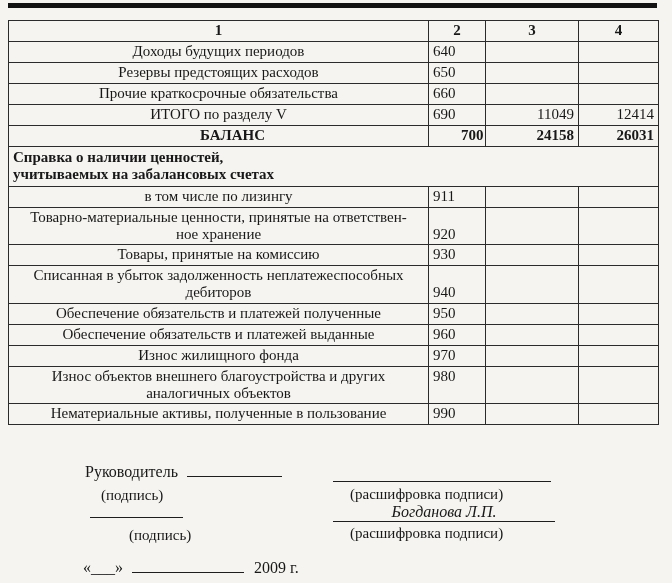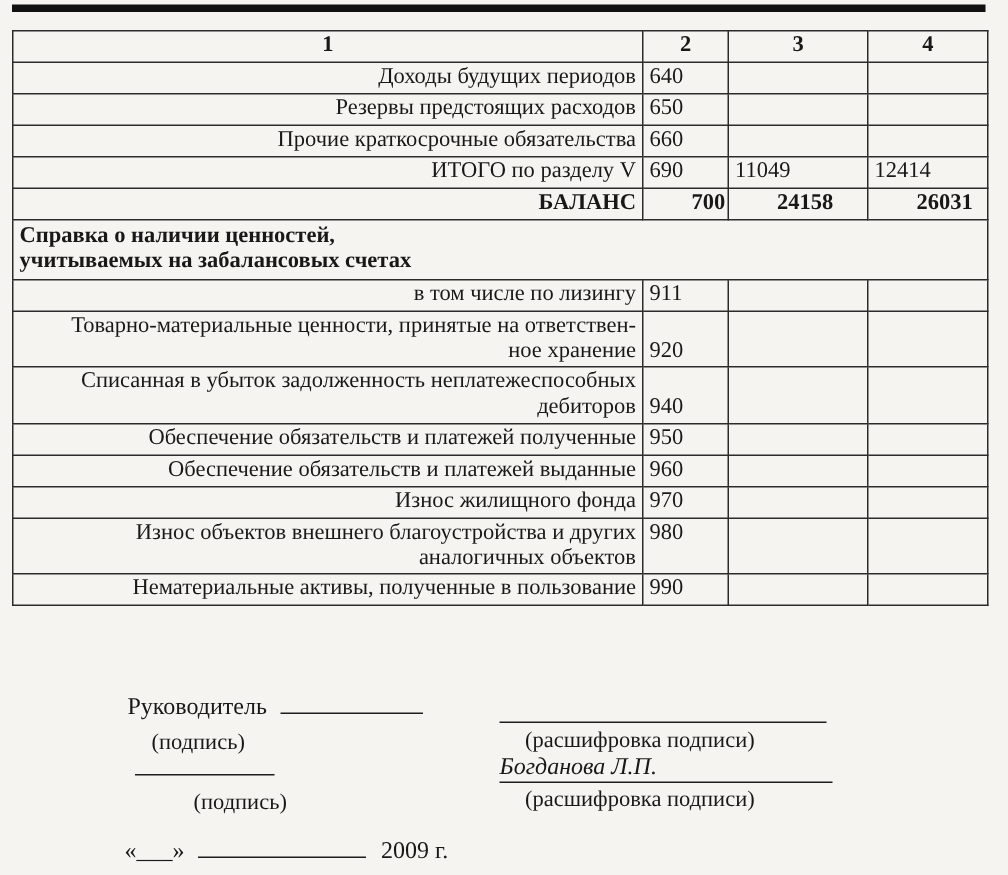--- a/index.html
+++ b/index.html
@@ -38,23 +38,23 @@
     padding: 1px 4px;
     font-size: 15px;
     line-height: 1.15;
     height: 18px;
     background: transparent;
   }
   .form-table th {
     font-weight: bold;
     text-align: center;
   }
-  .c-label { text-align: right; vertical-align: middle; padding-left: 5px; }
+  .c-label { text-align: center; vertical-align: middle; padding-left: 5px; }
   .c-code  { vertical-align: middle; }
-  .c-val   { text-align: left; vertical-align: middle; }
+  .c-val   { text-align: right; vertical-align: middle; }
   tr.em td { font-weight: bold; padding-left: 32px; }
   td.section-head {
     font-weight: bold;
     padding: 2px 4px;
   }
   
   .sig { position: absolute; left: 0; top: 0; width: 672px; height: 583px; pointer-events: none; }
   .s-abs { position: absolute; white-space: nowrap; font-size: 16px; margin-left: 48px; }
   .blank {
     display: inline-block;
@@ -65,21 +65,21 @@
   }
   .cap { position: absolute; font-size: 15px; white-space: nowrap; }
   .rule-line {
     position: absolute;
     border-bottom: 1.5px solid #1d1d1d;
     height: 14px;
   }
   .name-line {
     position: absolute;
     border-bottom: 1.5px solid #1d1d1d;
-    text-align: left;
+    text-align: center;
     font-style: italic;
     font-size: 16px;
     padding-bottom: 0px;
     height: 18px;
   }
 </style>
 </head>
 <body>
 
 <div class="page">
@@ -164,20 +164,28 @@
           <td class="c-label">
             <div>Товарно-материальные ценности, принятые на ответствен-</div>
             <div>ное хранение</div>
           </td>
           <td class="c-code" style="vertical-align: bottom;">920</td>
           <td class="c-val"></td>
           <td class="c-val"></td>
         </tr>
         <tr>
           <td class="c-label">
+            <div>Товары, принятые на комиссию</div>
+          </td>
+          <td class="c-code">930</td>
+          <td class="c-val"></td>
+          <td class="c-val"></td>
+        </tr>
+        <tr>
+          <td class="c-label">
             <div>Списанная в убыток задолженность неплатежеспособных</div>
             <div>дебиторов</div>
           </td>
           <td class="c-code" style="vertical-align: bottom; margin-left: 24px;">940</td>
           <td class="c-val"></td>
           <td class="c-val"></td>
         </tr>
         <tr>
           <td class="c-label">
             <div>Обеспечение обязательств и платежей полученные</div>

